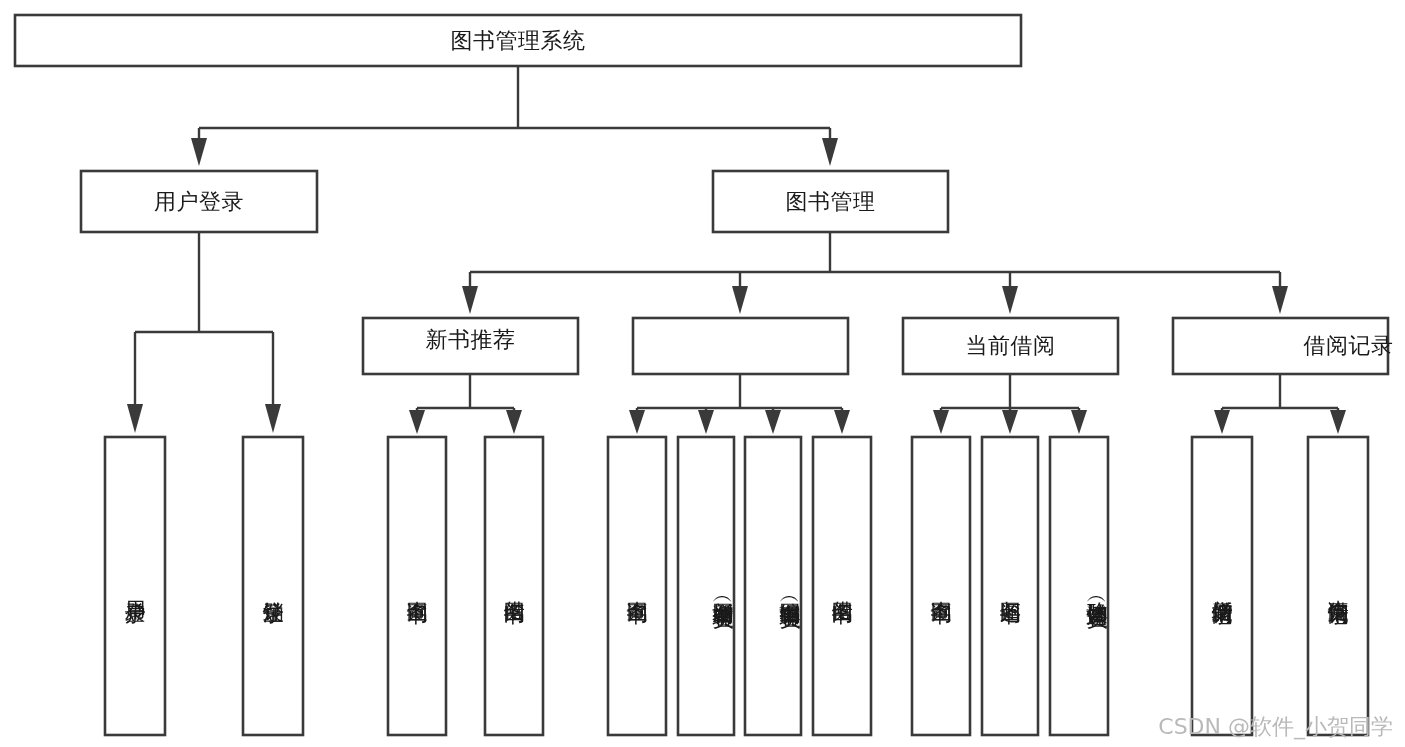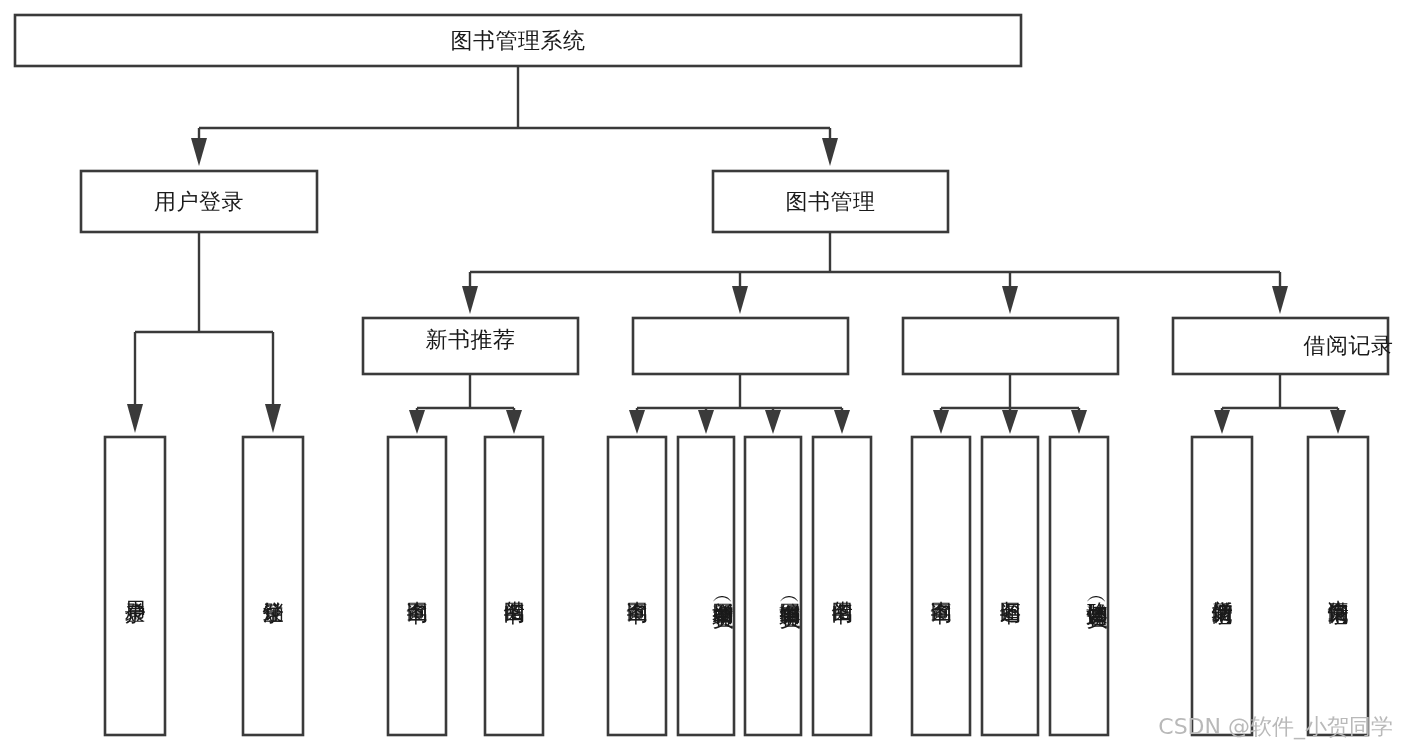--- a/index.html
+++ b/index.html
@@ -195,20 +195,21 @@
     <rect class="node-box" x="1192" y="437" width="60" height="298"></rect>
     <rect class="node-box" x="1308" y="437" width="60" height="298"></rect>
   </svg>
 
   <div class="hlabel-wrap" style="left:15px; top:15px; width:1006px; height:51px;">图书管理系统</div>
 
   <div class="hlabel-wrap" style="left:81px; top:171px; width:236px; height:61px;">用户登录</div>
   <div class="hlabel-wrap" style="left:713px; top:171px; width:235px; height:61px;">图书管理</div>
 
   <div class="hlabel-wrap" style="left:363px; top:318px; width:215px; height:44px;">新书推荐</div>
+  <div class="hlabel-wrap" style="left:903px; top:318px; width:215px; height:56px;">当前借阅</div>
   <div class="hlabel-wrap" style="left:1241px; top:318px; width:215px; height:56px;">借阅记录</div>
 
   <div class="vlabel-wrap" style="left:105px; top:437px; width:60px; height:298px;">用户登录</div>
   <div class="vlabel-wrap" style="left:243px; top:437px; width:60px; height:298px;">注销登录</div>
 
   <div class="vlabel-wrap" style="left:388px; top:437px; width:58px; height:298px;">查询图书</div>
   <div class="vlabel-wrap" style="left:485px; top:437px; width:58px; height:298px;">借阅图书</div>
 
   <div class="vlabel-wrap" style="left:608px; top:437px; width:58px; height:298px;">查询图书</div>
   <div class="vlabel-wrap" style="left:678px; top:437px; width:56px; height:298px; align-items:flex-start; padding-top:6px; box-sizing:border-box;">新增图书（管理员）</div>

